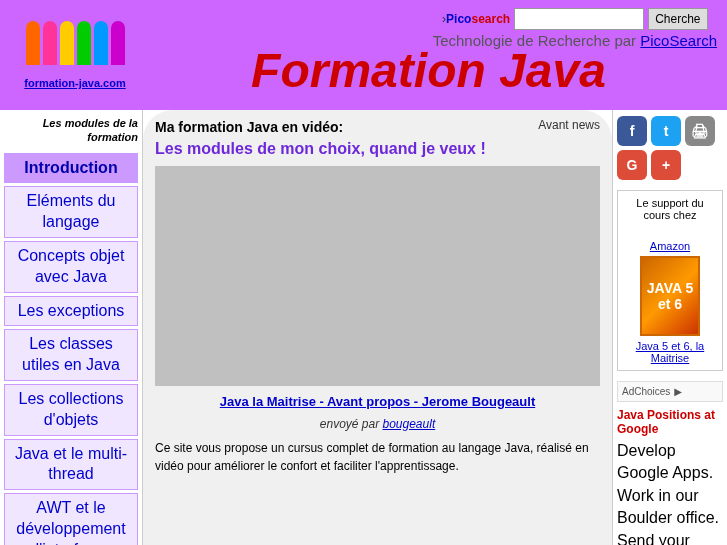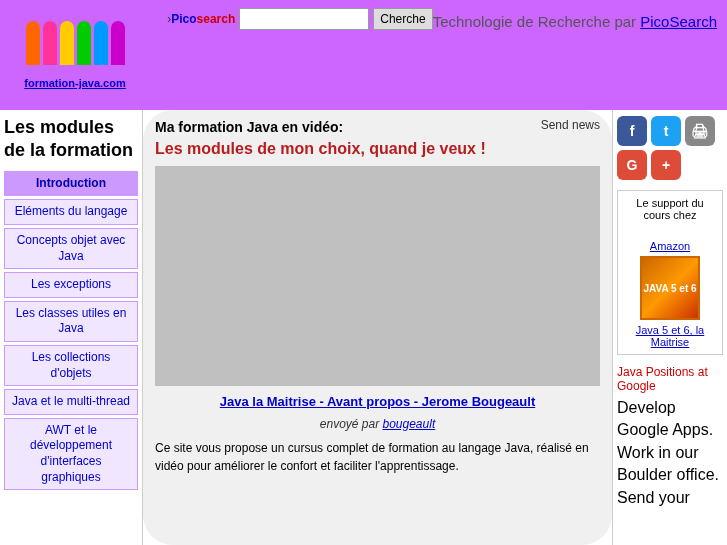--- a/index.html
+++ b/index.html
@@ -34,22 +34,22 @@
     .fig5 { background: #0099ff; }
     .fig6 { background: #cc00cc; }
     #logo-text {
       font-size: 11px;
       color: #0000cc;
       font-weight: bold;
       text-decoration: underline;
     }
     #search-area {
       display: flex;
-      flex-direction: row;
-      align-items: flex-end;
+      flex-direction: column;
+      align-items: center;
       position: absolute;
       right: 10px;
       top: 8px;
     }
     #search-row {
       display: flex;
       align-items: center;
       gap: 4px;
     }
     #pico-label {
@@ -98,32 +98,33 @@
     
     #sidebar {
       width: 143px;
       min-width: 143px;
       background: #fff;
       border-right: 1px solid #ccc;
       padding: 6px 4px;
     }
     #sidebar-title {
       font-weight: bold;
-      font-size: 18px;
-      color: #000;
-      text-align: left;
+      font-size: 11px;
+      color: #000;
+      text-align: right;
       margin-bottom: 8px;
       line-height: 1.3;
+      font-style: italic;
     }
     .sidebar-item {
       display: block;
       text-align: center;
       padding: 4px 6px;
       margin-bottom: 3px;
-      font-size: 12px;
+      font-size: 16px;
       color: #0000cc;
       text-decoration: none;
       border: 1px solid #cc99ff;
       background: #f0e6ff;
       cursor: pointer;
       line-height: 1.3;
     }
     .sidebar-item.active { background: #cc99ff; color: #0000aa; font-weight: bold; }
 
     
@@ -141,21 +142,21 @@
     }
     #content-title {
       font-size: 14px;
       font-weight: bold;
       color: #000;
       line-height: 1.4;
     }
     #content-subtitle {
       font-size: 16px;
       font-weight: bold;
-      color: #b91c1c;
+      color: #6d28d9;
       text-align: center;
       margin-top: 2px;
     }
     #last-news {
       font-size: 12px;
       color: #333;
       text-align: right;
     }
 
     
@@ -236,29 +237,29 @@
       text-align: center;
     }
     #book-promo-title {
       font-size: 11px;
       color: #000;
       margin-bottom: 19px;
     }
     #book-link { color: #0000cc; text-decoration: underline; font-size: 11px; }
     #book-cover {
       width: 60px;
-      height: 64px;
+      height: 80px;
       background: linear-gradient(135deg, #cc6600 0%, #ff9900 50%, #cc3300 100%);
       margin: 4px auto;
       display: flex;
       align-items: center;
       justify-content: center;
       color: #fff;
       font-weight: bold;
-      font-size: 10px;
+      font-size: 14px;
       text-align: center;
       border: 2px solid #cc6600;
     }
     #book-desc-link { color: #0000cc; text-decoration: underline; font-size: 11px; }
 
     #ad-choices {
       background: #f9f9f9;
       border: 1px solid #ddd;
       padding: 4px;
       font-size: 11px;
@@ -267,21 +268,21 @@
       align-items: center;
       gap: 4px;
     }
     #ad-label { color: #555; font-size: 10px; }
     #ad-arrow { color: #555; font-size: 10px; }
 
     #ad-block {
       font-size: 11px;
     }
     #ad-title {
-      font-weight: normal;
+      font-weight: bold;
       color: #cc0000;
       font-size: 12px;
       margin-bottom: 4px;
     }
     #ad-content {
       color: #000;
       font-size: 16px;
       line-height: 1.4;
     }
   </style>
@@ -294,20 +295,21 @@
       <div class="figure fig1"></div>
       <div class="figure fig2"></div>
       <div class="figure fig3"></div>
       <div class="figure fig4"></div>
       <div class="figure fig5"></div>
       <div class="figure fig6"></div>
     </div>
     <span id="logo-text">formation-java.com</span>
   </div>
 
+  <div id="site-title">Formation Java</div>
 
   <div id="search-area">
     <div id="search-row">
       <span id="pico-label">›<span>Pico</span><em>search</em></span>
       <input id="search-input" type="text" style="">
       <button id="search-button">Cherche</button>
     </div>
     <div id="search-sub">
       <span>Technologie de Recherche par</span>
       <a>PicoSearch</a>
@@ -328,21 +330,21 @@
     <a class="sidebar-item">Java et le multi-thread</a>
     <a class="sidebar-item">AWT et le développement d'interfaces graphiques</a>
   </div>
 
   <div id="content">
     <div id="content-header">
       <div>
         <div id="content-title">Ma formation Java en vidéo:</div>
         <div id="content-subtitle">Les modules de mon choix, quand je veux !</div>
       </div>
-      <div id="last-news">Send news</div>
+      <div id="last-news">Avant news</div>
     </div>
 
     <div id="video-area">
     </div>
 
     <div id="bottom-content">
       <a id="video-link">Java la Maitrise - Avant propos - Jerome Bougeault</a>
       <div id="sent-by">
         <em>envoyé par</em>
         <a>bougeault</a>
@@ -362,20 +364,24 @@
 
     <div id="book-promo">
       <div id="book-promo-title">Le support du cours chez</div>
       <a id="book-link">Amazon</a>
       <div id="book-cover">
         <span>JAVA 5 et 6</span>
       </div>
       <a id="book-desc-link">Java 5 et 6, la Maitrise</a>
     </div>
 
+    <div id="ad-choices">
+      <span id="ad-label">AdChoices</span>
+      <span id="ad-arrow">▶</span>
+    </div>
 
     <div id="ad-block">
       <div id="ad-title">Java Positions at Google</div>
       <div id="ad-content">Develop Google Apps. Work in our Boulder office. Send your</div>
     </div>
   </div>
 
 </div>
 
 </body></html>

